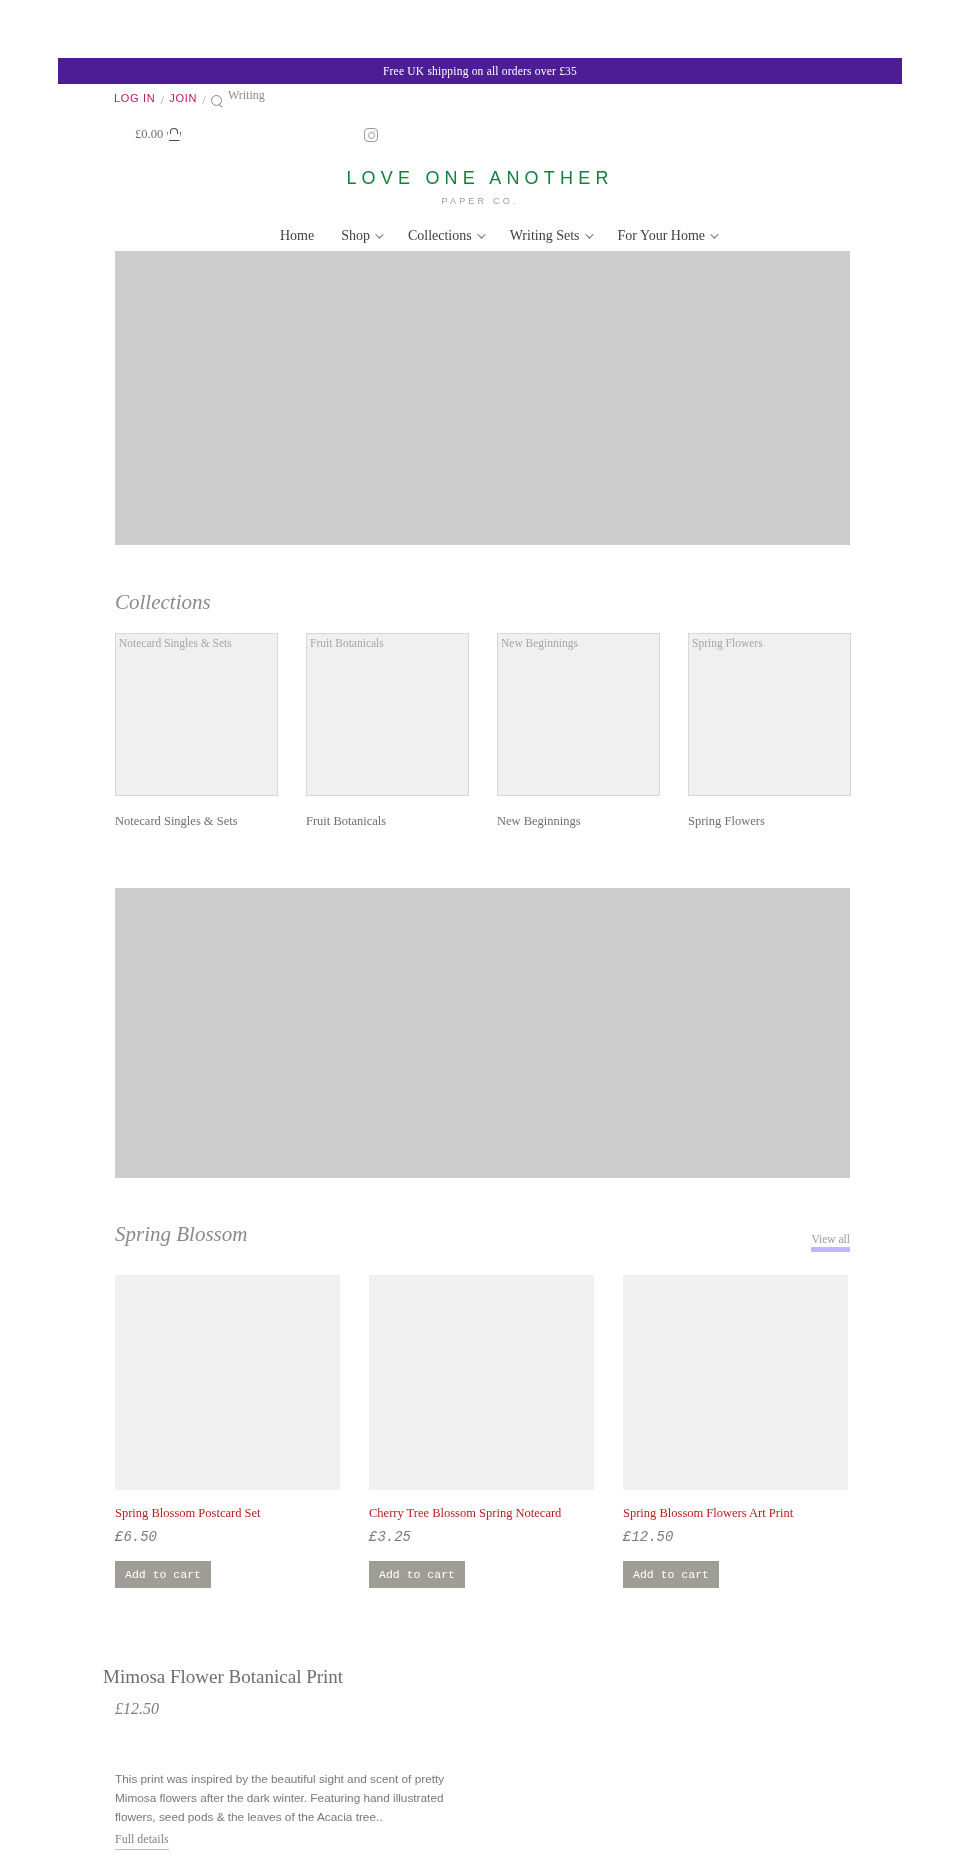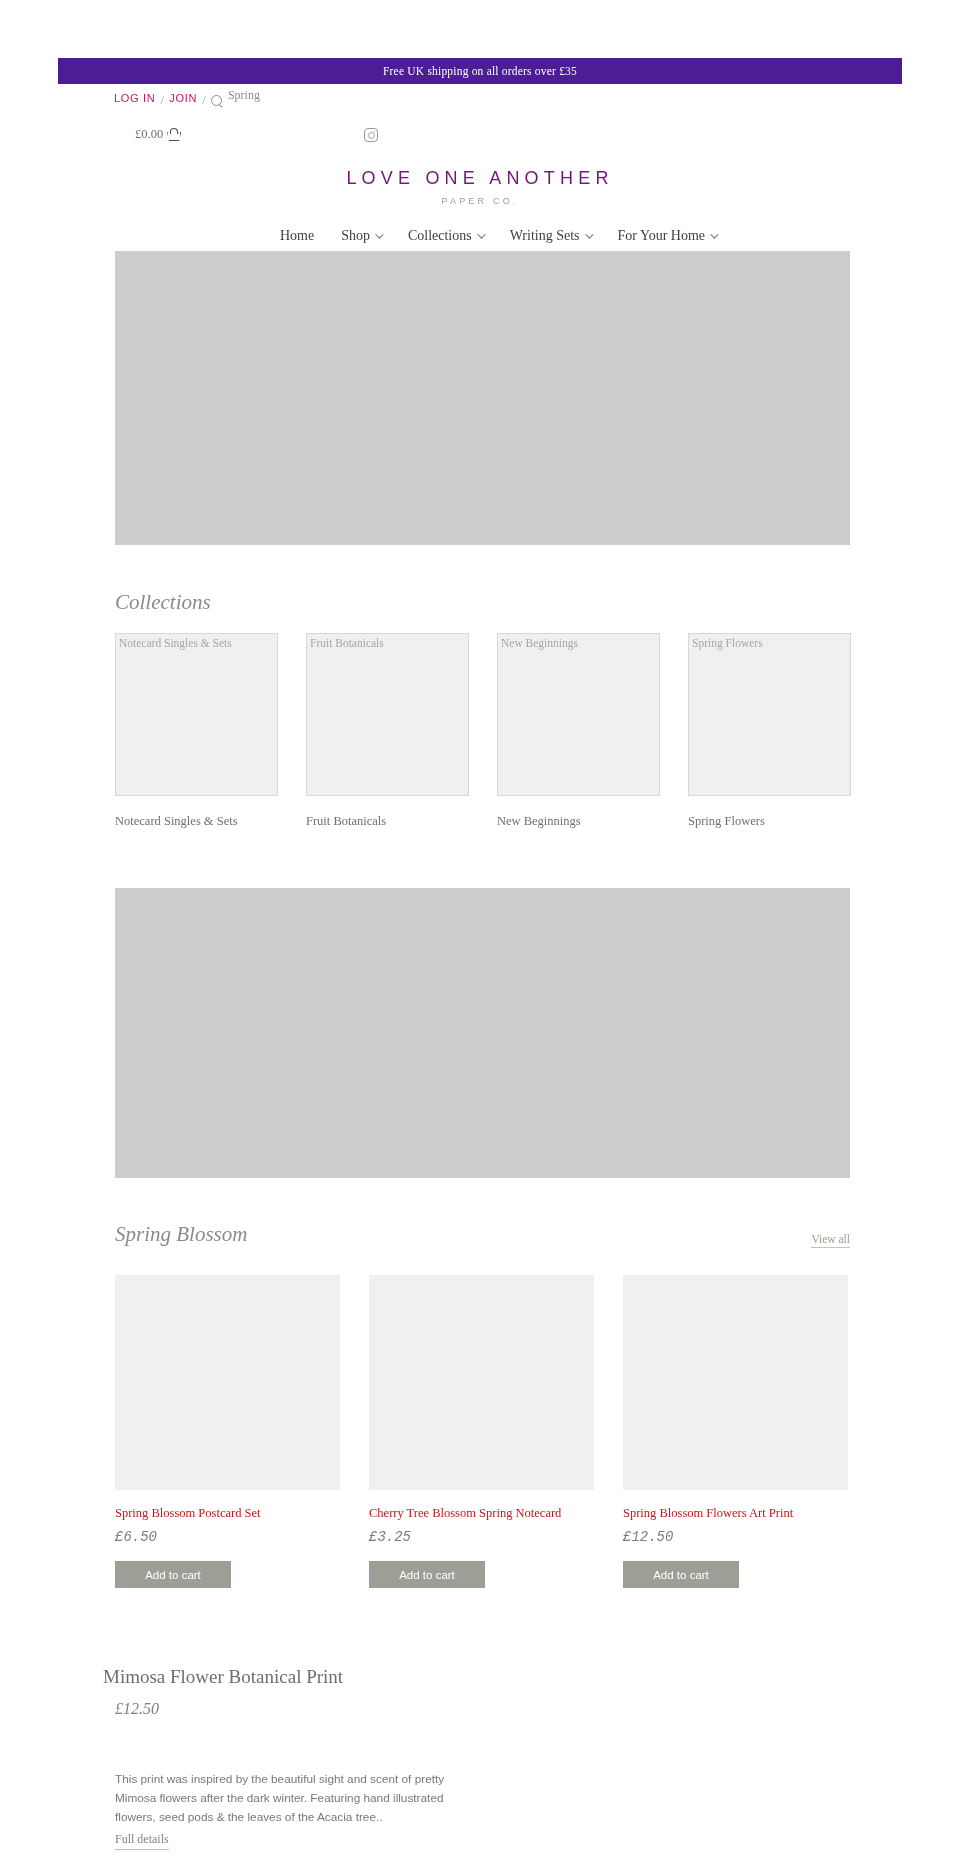--- a/index.html
+++ b/index.html
@@ -152,21 +152,21 @@
   }
 
   
   .logo-block {
     position: absolute;
     left: 0; right: 0;
     top: 168px;
     text-align: center;
   }
   .logo-main {
-    color: #701a75;
+    color: #15803d;
     font-size: 18px;
     letter-spacing: 5.2px;
     font-family: "Liberation Sans", sans-serif;
     font-weight: 300;
   }
   .logo-sub {
     color: #9d9d99;
     font-size: 9px;
     letter-spacing: 3.2px;
     font-family: "Liberation Sans", sans-serif;
@@ -271,21 +271,21 @@
 
   
   #blossom-title { left: 115px; top: 1222px; }
   .view-all {
     position: absolute;
     right: 110px;
     top: 1233px;
     color: #9a9a96;
     font-size: 11.5px;
     font-family: "Liberation Serif", serif;
-    border-bottom: 1px solid #c4b5fd;
+    border-bottom: 5px solid #c4b5fd;
     padding-bottom: 2px;
     cursor: pointer;
   }
 
   .prod-grid {
     position: absolute;
     left: 115px;
     top: 1275px;
     width: 735px;
     display: flex;
@@ -306,26 +306,26 @@
   }
   .prod-price {
     margin-top: 8px;
     color: #7d7d79;
     font-size: 14px;
     font-style: italic;
     font-family: Liberation Mono, monospace;
   }
   .add-btn {
     margin-top: 16px;
-    width: 116px;
+    width: 96px;
     height: 27px;
     background: #9e9e96;
     color: #ffffff;
     font-size: 11.5px;
-    font-family: Liberation Sans, sans-serif;
+    font-family: Liberation Mono, monospace;
     border: none;
     cursor: pointer;
     display: flex;
     align-items: center;
     justify-content: center;
   }
 
   
   .feat-title {
     position: absolute;
@@ -374,21 +374,21 @@
   <div class="announce-bar">
     <span class="announce-text">Free UK shipping on all orders over £35</span>
   </div>
 
   <div class="util-row">
     <a class="util-link">LOG IN</a>
     <span class="util-sep">/</span>
     <a class="util-link">JOIN</a>
     <span class="util-sep">/</span>
     <span class="search-glass"></span>
-    <span class="search-label">Spring</span>
+    <span class="search-label">Writing</span>
   </div>
 
   <div class="cart-row">
     <span class="cart-amount">£0.00</span>
     <span class="cart-icon">
       <span class="handle"></span>
         <span class="basket"></span>
     </span>
   </div>
 

